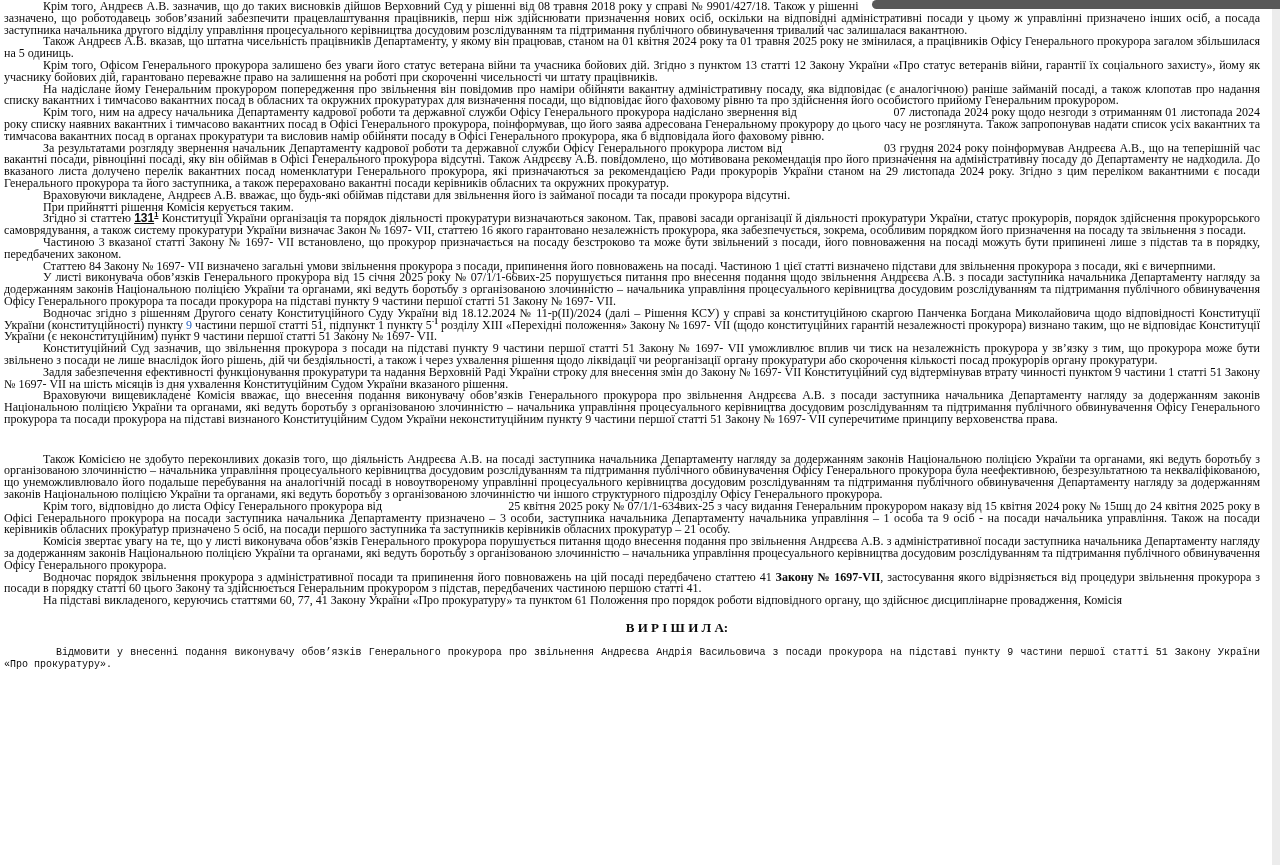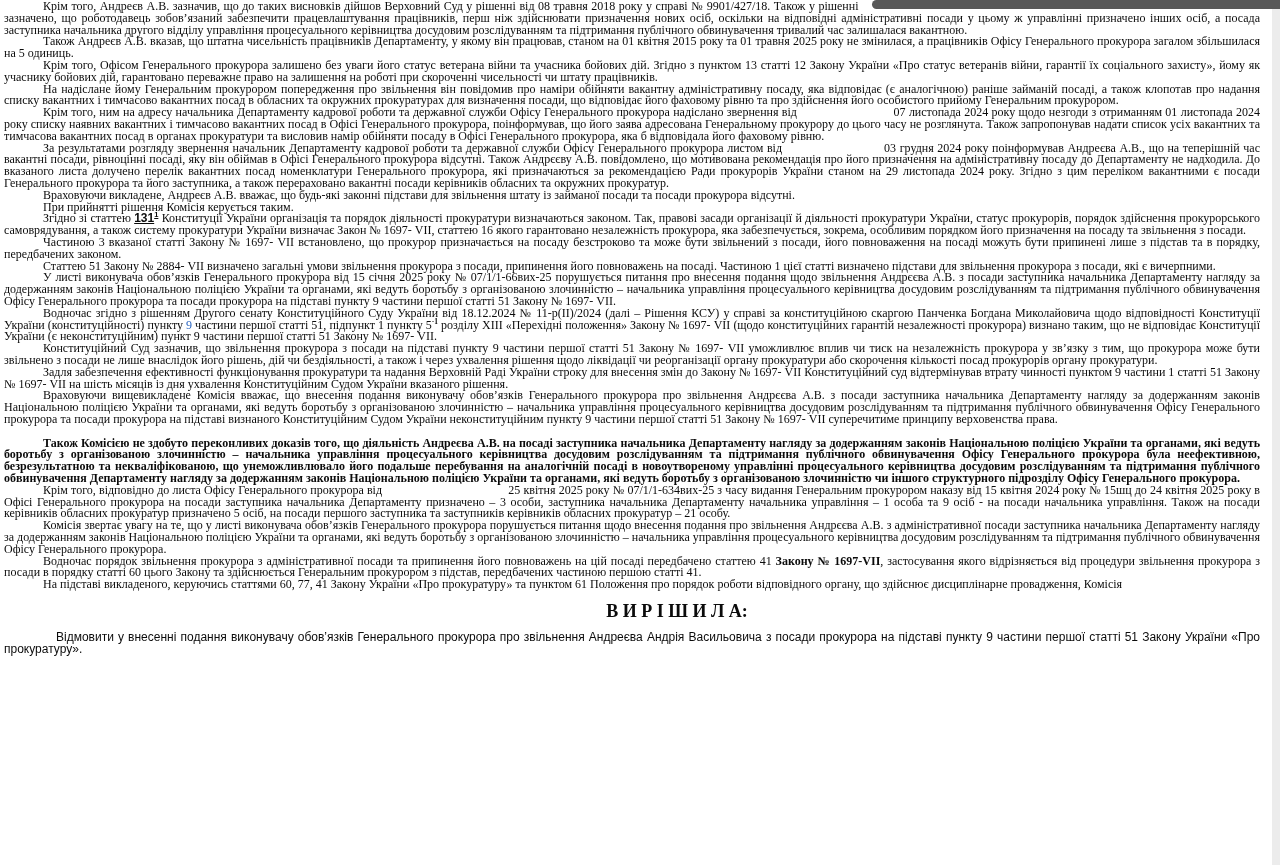--- a/index.html
+++ b/index.html
@@ -7,28 +7,28 @@
     width:1280px;height:865px;overflow:hidden;position:relative;
     background:#ffffff;
     font-family:"Liberation Serif",serif;
   }
   #doc{
     position:absolute;left:4px;top:1px;width:1256px;
     font-size:12px;line-height:11.8px;
     text-align:justify;color:#0b0b0b;
   }
   #doc p{margin:0;text-indent:39px;}
-  #doc p.spaced{margin-top:12px;font-weight:bold;}
+  #doc p.spaced{margin-top:28px;}
   #doc p.heading{
     text-align:center;text-indent:0;font-weight:bold;
-    margin:15px 0 12px 90px;font-size:18px;
+    margin:15px 0 12px 90px;font-size:13px;
   }
   #doc p.sans{
-    font-family:Liberation Sans, sans-serif;
-    font-size:12px;line-height:12px;
+    font-family:Liberation Mono, monospace;
+    font-size:10px;line-height:12px;
     text-indent:52px;margin:13px 0 0 0;
   }
   #doc p.final{text-indent:52px;margin-top:13px;}
   .r-b{font-weight:700;}
   .r-sans{font-family:"Liberation Sans",sans-serif;text-decoration:underline;}
   .r-sup{vertical-align:super;font-size:7.5px;line-height:0;}
   .r-link{color:#2b66c2;}
   .gap{display:inline-block;height:1px;}
   #topbar{
     position:absolute;left:872px;top:0;width:408px;height:9px;
@@ -36,30 +36,30 @@
   }
   #vscroll{
     position:absolute;right:0;top:0;width:8px;height:865px;z-index:5;
   }
 </style>
 </head>
 <body style="background: rgb(255, 255, 255);">
 
 <div id="doc" style="color: rgb(11, 11, 11);">
     <p class="normal"><span class="">Крім того, Андреєв А.В. зазначив, що до таких висновків дійшов Верховний Суд у рішенні від 08 травня 2018 року у справі № 9901/427/18. Також у рішенні </span><span class="gap" style="width: 398px;"></span><span class=""> зазначено, що роботодавець зобов’язаний забезпечити працевлаштування працівників, перш ніж здійснювати призначення нових осіб, оскільки на відповідні адміністративні посади у цьому ж управлінні призначено інших осіб, а посада заступника начальника другого відділу управління процесуального керівництва досудовим розслідуванням та підтримання публічного обвинувачення тривалий час залишалася вакантною.</span></p>
-    <p class="normal"><span class="">Також Андреєв А.В. вказав, що штатна чисельність працівників Департаменту, у якому він працював, станом на 01 квітня 2015 року та 01 травня 2025 року не змінилася, а працівників Офісу Генерального прокурора загалом збільшилася на 5 одиниць.</span></p>
+    <p class="normal"><span class="">Також Андреєв А.В. вказав, що штатна чисельність працівників Департаменту, у якому він працював, станом на 01 квітня 2024 року та 01 травня 2025 року не змінилася, а працівників Офісу Генерального прокурора загалом збільшилася на 5 одиниць.</span></p>
     <p class="normal"><span class="">Крім того, Офісом Генерального прокурора залишено без уваги його статус ветерана війни та учасника бойових дій. Згідно з пунктом 13 статті 12 Закону України «Про статус ветеранів війни, гарантії їх соціального захисту», йому як учаснику бойових дій, гарантовано переважне право на залишення на роботі при скороченні чисельності чи штату працівників.</span></p>
     <p class="normal"><span class="">На надіслане йому Генеральним прокурором попередження про звільнення він повідомив про наміри обійняти вакантну адміністративну посаду, яка відповідає (є аналогічною) раніше займаній посаді, а також клопотав про надання списку вакантних і тимчасово вакантних посад в обласних та окружних прокуратурах для визначення посади, що відповідає його фаховому рівню та про здійснення його особистого прийому Генеральним прокурором.</span></p>
     <p class="normal"><span class="">Крім того, ним на адресу начальника Департаменту кадрової роботи та державної служби Офісу Генерального прокурора надіслано звернення від </span><span class="gap" style="width: 90px;"></span><span class=""> 07 листопада 2024 року щодо незгоди з отриманням 01 листопада 2024 року списку наявних вакантних і тимчасово вакантних посад в Офісі Генерального прокурора, поінформував, що його заява адресована Генеральному прокурору до цього часу не розглянута. Також запропонував надати список усіх вакантних та тимчасова вакантних посад в органах прокуратури та висловив намір обійняти посаду в Офісі Генерального прокурора, яка б відповідала його фаховому рівню.</span></p>
     <p class="normal"><span class="">За результатами розгляду звернення начальник Департаменту кадрової роботи та державної служби Офісу Генерального прокурора листом від </span><span class="gap" style="width: 95px;"></span><span class=""> 03 грудня 2024 року поінформував Андреєва А.В., що на теперішній час вакантні посади, рівноцінні посаді, яку він обіймав в Офісі Генерального прокурора відсутні. Також Андрєєву А.В. повідомлено, що мотивована рекомендація про його призначення на адміністративну посаду до Департаменту не надходила. До вказаного листа долучено перелік вакантних посад номенклатури Генерального прокурора, які призначаються за рекомендацією Ради прокурорів України станом на 29 листопада 2024 року. Згідно з цим  переліком вакантними є посади Генерального прокурора та його заступника, а також перераховано вакантні посади керівників обласних та окружних прокуратур.</span></p>
-    <p class="normal"><span class="">Враховуючи викладене, Андреєв А.В. вважає, що будь-які законні підстави для звільнення штату із займаної посади та посади прокурора відсутні.</span></p>
+    <p class="normal"><span class="">Враховуючи викладене, Андреєв А.В. вважає, що будь-які обіймав підстави для звільнення його із займаної посади та посади прокурора відсутні.</span></p>
     <p class="normal"><span class="">При прийнятті рішення Комісія керується таким.</span></p>
     <p class="normal"><span class="">Згідно зі статтею </span><span class="r-b r-sans">131</span><span class="r-b r-sans r-sup">1</span><span class=""> Конституції України організація та порядок діяльності прокуратури визначаються законом. Так, правові засади організації й діяльності прокуратури України, статус прокурорів, порядок здійснення прокурорського самоврядування, а також систему прокуратури України визначає Закон № 1697- VII, статтею 16 якого гарантовано незалежність прокурора, яка забезпечується, зокрема, особливим порядком його призначення на посаду та звільнення з посади.</span></p>
     <p class="normal"><span class="">Частиною 3 вказаної статті Закону № 1697- VII встановлено, що прокурор призначається на посаду безстроково та може бути звільнений з посади, його повноваження на посаді можуть бути припинені лише з підстав та в порядку, передбачених законом.</span></p>
-    <p class="normal"><span class="">Статтею 51 Закону № 2884- VII визначено загальні умови звільнення прокурора з посади, припинення його повноважень на посаді. Частиною 1 цієї статті визначено підстави для звільнення прокурора з посади, які є вичерпними.</span></p>
+    <p class="normal"><span class="">Статтею 84 Закону № 1697- VII визначено загальні умови звільнення прокурора з посади, припинення його повноважень на посаді. Частиною 1 цієї статті визначено підстави для звільнення прокурора з посади, які є вичерпними.</span></p>
     <p class="normal"><span class="">У листі виконувача обов’язків Генерального прокурора від 15 січня 2025 року № 07/1/1-66вих-25 порушується питання про внесення подання щодо звільнення Андрєєва А.В. з посади заступника начальника Департаменту нагляду за додержанням законів Національною поліцією України та органами, які ведуть боротьбу з організованою злочинністю – начальника управління процесуального керівництва досудовим розслідуванням та підтримання публічного обвинувачення Офісу Генерального прокурора та посади прокурора на підставі пункту 9 частини першої статті 51 Закону № 1697- VII.</span></p>
     <p class="normal"><span class="">Водночас згідно з рішенням Другого сенату Конституційного Суду України від 18.12.2024 № 11-р(ІІ)/2024 (далі – Рішення КСУ) у справі за конституційною скаргою Панченка Богдана Миколайовича щодо відповідності Конституції України (конституційності) пункту </span><span class="r-link" style="color: rgb(43, 102, 194);">9</span><span class=""> частини першої статті 51, підпункт 1 пункту 5</span><span class="r-b r-sup">-1</span><span class=""> розділу ХІІІ «Перехідні положення» Закону № 1697- VII (щодо конституційних гарантій незалежності прокурора) визнано таким, що не відповідає Конституції України (є неконституційним) пункт 9 частини першої статті 51 Закону № 1697- VII.</span></p>
     <p class="normal"><span class="">Конституційний Суд зазначив, що звільнення прокурора з посади на підставі пункту 9 частини першої статті 51 Закону № 1697- VII уможливлює вплив чи тиск на незалежність прокурора у зв’язку з тим, що прокурора може бути звільнено з посади не лише внаслідок його рішень, дій чи бездіяльності, а також і через ухвалення рішення щодо ліквідації чи реорганізації органу прокуратури або скорочення кількості посад прокурорів органу прокуратури.</span></p>
     <p class="normal"><span class="">Задля забезпечення ефективності функціонування прокуратури та надання Верховній Раді України строку для внесення змін до Закону № 1697- VII Конституційний суд відтермінував втрату чинності пунктом 9 частини 1 статті 51 Закону № 1697- VII на шість місяців із дня ухвалення Конституційним Судом України вказаного рішення.</span></p>
     <p class="normal"><span class="">Враховуючи вищевикладене Комісія вважає, що внесення подання виконувачу обов’язків Генерального прокурора про звільнення Андрєєва А.В.  з посади заступника начальника Департаменту нагляду за додержанням законів Національною поліцією України та органами, які ведуть боротьбу з організованою злочинністю – начальника управління процесуального керівництва досудовим розслідуванням та підтримання публічного обвинувачення Офісу Генерального прокурора та посади прокурора на підставі визнаного Конституційним Судом України неконституційним пункту 9 частини першої статті 51 Закону № 1697- VII суперечитиме принципу верховенства права.</span></p>
     <p class="spaced"><span class="">Також Комісією не здобуто переконливих доказів того, що діяльність Андреєва А.В. на посаді заступника начальника Департаменту нагляду за додержанням законів Національною поліцією України та органами, які ведуть боротьбу з організованою злочинністю – начальника управління процесуального керівництва досудовим розслідуванням та підтримання публічного обвинувачення Офісу Генерального прокурора була неефективною, безрезультатною та некваліфікованою, що унеможливлювало його подальше перебування на аналогічній посаді в новоутвореному управлінні процесуального керівництва досудовим розслідуванням та підтримання публічного обвинувачення Департаменту нагляду за додержанням законів Національною поліцією України та органами, які ведуть боротьбу з організованою злочинністю чи іншого структурного підрозділу Офісу Генерального прокурора.</span></p>
     <p class="normal"><span class="">Крім того, відповідно до листа Офісу Генерального прокурора від </span><span class="gap" style="width: 120px;"></span><span class=""> 25 квітня 2025 року № 07/1/1-634вих-25 з часу видання Генеральним прокурором наказу від 15 квітня 2024 року № 15шц до 24 квітня 2025 року в Офісі Генерального прокурора на посади заступника начальника Департаменту призначено – 3 особи, заступника начальника Департаменту начальника управління – 1 особа та 9 осіб - на посади начальника управління. Також на посади керівників обласних прокуратур призначено 5 осіб, на посади першого заступника та заступників керівників обласних прокуратур – 21 особу.</span></p>
     <p class="normal"><span class="">Комісія звертає увагу на те, що у листі виконувача обов’язків Генерального прокурора порушується питання щодо внесення подання про звільнення Андрєєва А.В. з адміністративної посади заступника начальника Департаменту нагляду за додержанням законів Національною поліцією України та органами, які ведуть боротьбу з організованою злочинністю – начальника управління процесуального керівництва досудовим розслідуванням та підтримання публічного обвинувачення Офісу Генерального прокурора.</span></p>
     <p class="normal"><span class="">Водночас порядок звільнення прокурора з адміністративної посади та припинення його повноважень на цій посаді передбачено статтею 41 </span><span class="r-b">Закону № 1697-VII</span><span class="">, застосування якого відрізняється від процедури звільнення прокурора з посади в порядку статті 60 цього Закону та здійснюється Генеральним прокурором з підстав, передбачених частиною першою статті 41.</span></p>
     <p class="normal"><span class="">На підставі викладеного, керуючись статтями 60, 77, 41 Закону України «Про прокуратуру» та пунктом 61 Положення про порядок роботи відповідного органу, що здійснює дисциплінарне провадження, Комісія</span></p>

